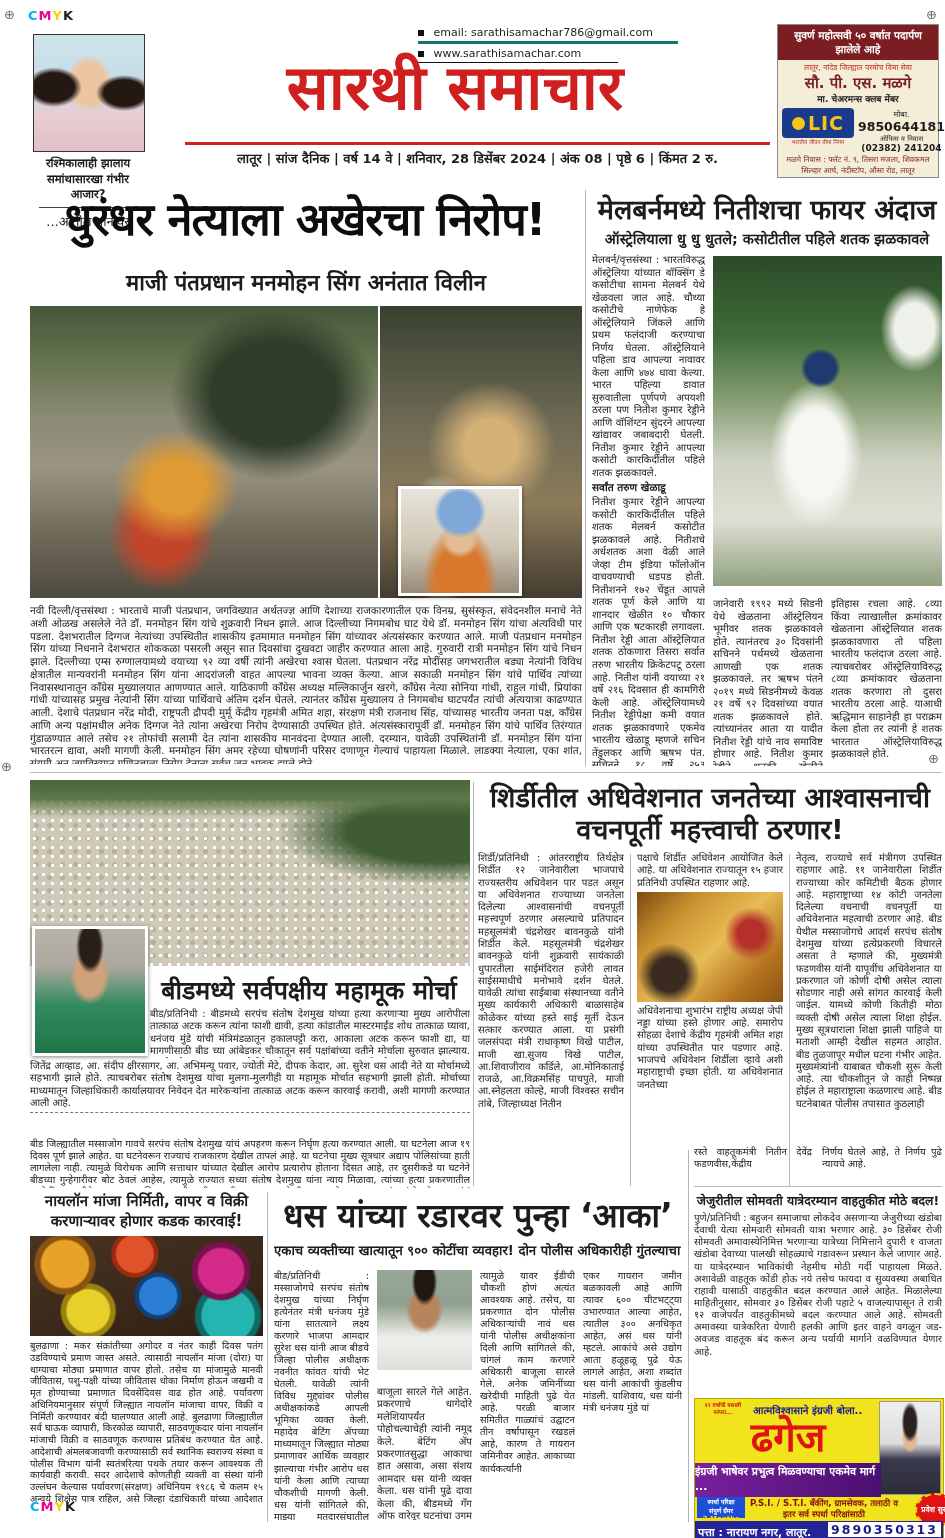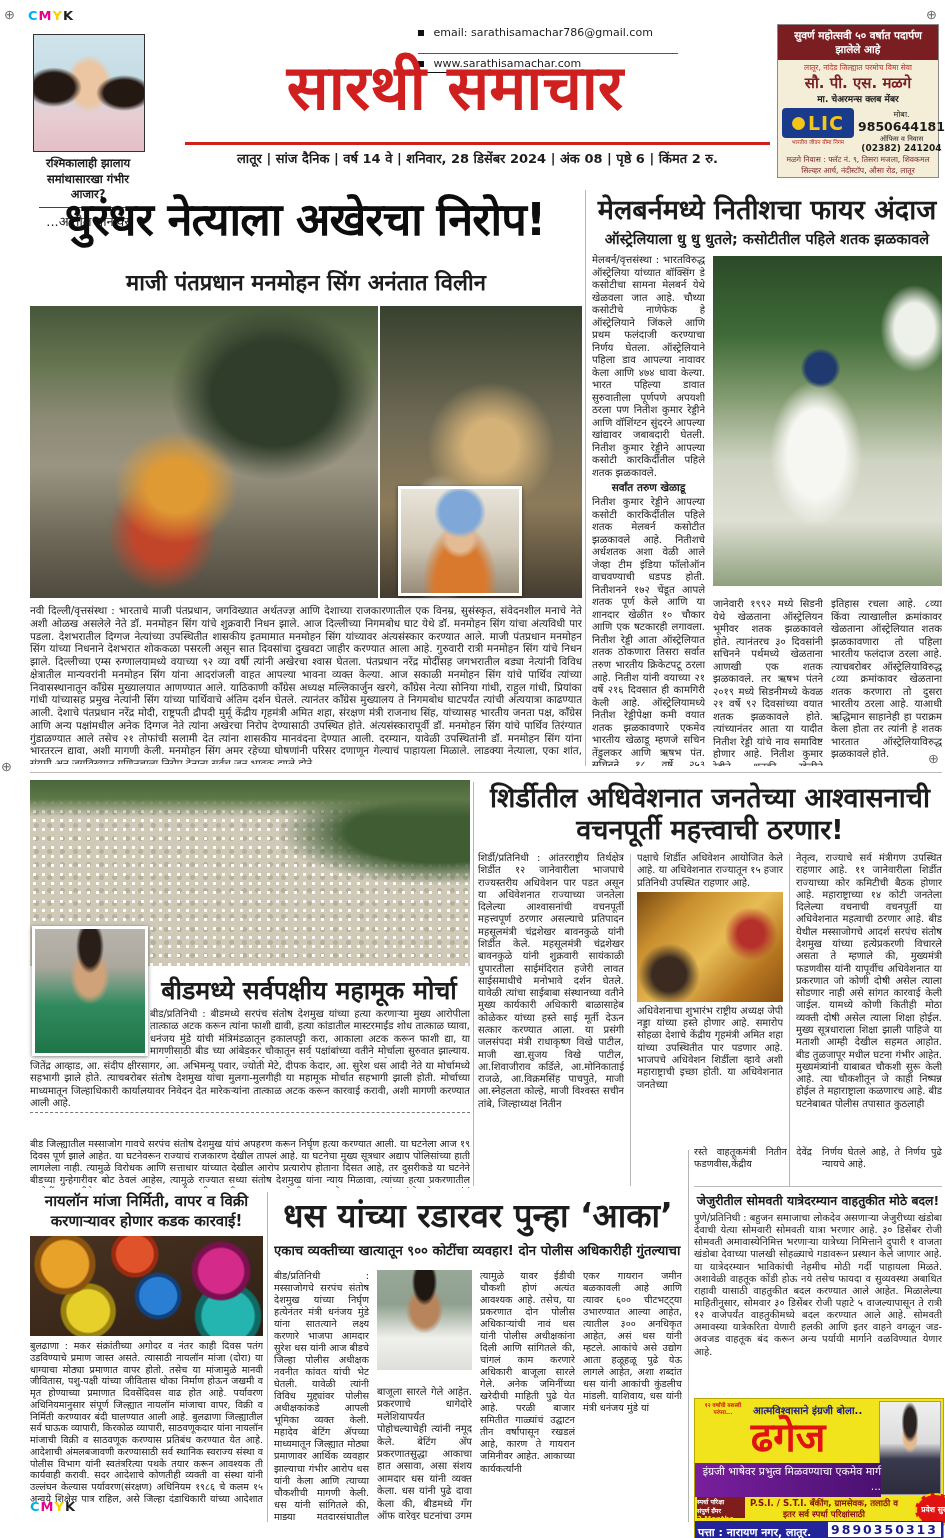--- a/index.html
+++ b/index.html
@@ -8,21 +8,21 @@
   .a{position:absolute;}
   .jt{text-align:justify;overflow:hidden;}
   .ctr{text-align:center;}
   .reg{color:#666;font-size:13px;line-height:13px;}
   .cmyk span{font-weight:bold;font-size:13px;letter-spacing:1px;}
   .cmyk .c{color:#00aeef}.cmyk .m{color:#ec008c}.cmyk .y{color:#f5d400}.cmyk .k{color:#231f20}
   .rule{background:#b9b9b9;}
   .redrule{background:#d01f1f;}
   .sq{display:inline-block;width:6px;height:6px;background:#111;margin-right:6px;vertical-align:middle;}
   .bt{font-size:10.3px;line-height:1.24;}
-  .crosshead{font-weight:bold;text-align:center;margin:2px 0;}
+  .crosshead{font-weight:bold;margin:2px 0;}
   
   .ph{background:#9a9a8c;}
   .ph-rashmika{background:
      radial-gradient(ellipse at 18% 45%, #241812 0 16%, transparent 22%),
      radial-gradient(ellipse at 82% 50%, #241812 0 16%, transparent 22%),
      radial-gradient(ellipse at 50% 42%, #ecc5a2 0 22%, transparent 30%),
      linear-gradient(180deg,#cfe3ea 0%,#c6dde6 38%,#e8cdd2 70%,#e3bfc7 100%);}
   .ph-procession{background:
      radial-gradient(ellipse at 42% 62%, #e09a33 0 10%, transparent 22%),
      radial-gradient(ellipse at 38% 78%, #c2452a 0 9%, transparent 18%),
@@ -76,21 +76,21 @@
   .h-lead{font-size:45px;font-weight:900;line-height:1.25;letter-spacing:-1px;color:#0d0d0d;}
   .h-sub{font-weight:bold;}
   .vline{background:#b5b5b5;width:1px;}
   .licbox{border:1px solid #8a8a8a;background:#f4eed9;}
   .licbanner{background:#7a1e22;color:#fff;font-weight:bold;font-size:10.5px;line-height:1.3;padding:4px 5px;text-align:center;}
   .licname{color:#7a1e22;font-weight:800;font-size:15px;text-align:center;}
   .liclogo{background:#1a3a8c;border-radius:4px;display:flex;align-items:center;justify-content:center;gap:3px;}
   .liclogo .emb{width:13px;height:13px;border-radius:50%;background:#f5c518;display:inline-block;}
   .liclogo .txt{color:#f5c518;font-weight:900;font-size:19px;letter-spacing:1px;}
   .adY{background:#f2e41c;}
-  .adPurple{background:linear-gradient(90deg,#7a1f9e,#4a1070);color:#fff;font-weight:400;text-align:right;}
+  .adPurple{background:linear-gradient(90deg,#7a1f9e,#4a1070);color:#fff;font-weight:700;text-align:left;}
   .adBlue{background:#24249a;color:#fff;}
   .star{background:#e01212;color:#fff;border-radius:50%;border:2px dashed #f8d200;
         display:flex;align-items:center;justify-content:center;text-align:center;font-weight:800;}
   .portrait-frame{border:3px solid #fff;box-shadow:0 1px 4px rgba(0,0,0,.5);}
 </style>
 </head>
 <body>
 
 <div class="page">
 
@@ -108,21 +108,21 @@
   </div>
 
   <div class="a" style="left:33px;top:34px;width:110px">
     <div class="ph ph-rashmika" style="width:110px;height:116px;border:1px solid #333"></div>
     <div class="ctr" style="font-size:11.5px;font-weight:bold;line-height:1.35;margin-top:4px">रश्मिकालाही झालाय समांथासारखा गंभीर आजार?</div>
     <div style="height:1px;background:#444;margin:4px 6px"></div>
     <div class="ctr" style="font-size:13px;font-weight:normal">...आतील पानावर</div>
   </div>
 
   <div class="a" style="left:418px;top:26px;width:260px;font-size:11px">
-    <div style="border-bottom:1px solid #0f766e;padding-bottom:14px">
+    <div style="border-bottom:3px solid #0f766e;padding-bottom:2px">
       <span class="sq"></span>
       <span>email: sarathisamachar786@gmail.com</span>
     </div>
     <div style="border-bottom:1px solid #111;padding-bottom:2px;margin-top:3px;width:200px">
       <span class="sq"></span>
       <span>www.sarathisamachar.com</span>
     </div>
   </div>
 
   <div class="a ctr" style="left:140px;top:36px;width:630px;height:104px;font-size:62px;font-weight:800;color:#d01f1f;line-height:104px;white-space:nowrap">सारथी समाचार</div>
@@ -236,21 +236,21 @@
     <div class="a ctr" style="left:0;top:46px;width:248px;font-size:12.4px;font-weight:800;white-space:nowrap;overflow:hidden">जेजुरीतील सोमवती यात्रेदरम्यान वाहतुकीत मोठे बदल!</div>
     <div class="a bt jt" style="left:0;top:66px;width:248px;height:180px;font-size:9.8px">पुणे/प्रतिनिधी : बहुजन समाजाचा लोकदेव असणाऱ्या जेजुरीच्या खंडोबा देवाची येत्या सोमवारी सोमवती यात्रा भरणार आहे. ३० डिसेंबर रोजी सोमवती अमावास्येनिमित्त भरणाऱ्या यात्रेच्या निमित्ताने दुपारी १ वाजता खंडोबा देवाच्या पालखी सोहळ्याचे गडावरून प्रस्थान केले जाणार आहे. या यात्रेदरम्यान भाविकांची नेहमीच मोठी गर्दी पाहायला मिळते. अशावेळी वाहतूक कोंडी होऊ नये तसेच फायदा व सुव्यवस्था अबाधित राहावी यासाठी वाहतुकीत बदल करण्यात आले आहेत. मिळालेल्या माहितीनुसार, सोमवार ३० डिसेंबर रोजी पहाटे ५ वाजल्यापासून ते रात्री १२ वाजेपर्यंत वाहतुकीमध्ये बदल करण्यात आले आहे. सोमवती अमावस्या यात्रेकरिता येणारी हलकी आणि इतर वाहने वगळून जड-अवजड वाहतूक बंद करून अन्य पर्यायी मार्गाने वळविण्यात येणार आहे.</div>
 
     <div class="a adY" style="left:0;top:252px;width:248px;height:140px;border:1px solid #b9a500">
       <div class="a" style="left:3px;top:3px;width:50px;font-size:5.6px;font-weight:bold;color:#d01212;line-height:1.3;text-align:center">१२ वर्षांची यशस्वी परंपरा...</div>
       <div class="a" style="left:58px;top:4px;width:126px;font-size:10.2px;font-weight:800;color:#1a1a8c;white-space:nowrap">आत्मविश्वासाने इंग्रजी बोला..</div>
       <div class="a" style="left:18px;top:16px;width:150px;font-size:40px;font-weight:900;color:#e01212;text-align:center;line-height:1.1">ढगेज</div>
       <div class="a ph ph-adwoman" style="right:2px;top:2px;width:60px;height:92px;border:1px solid #999"></div>
       <div class="a adPurple" style="left:0;top:64px;width:186px;height:32px;font-size:10.8px;line-height:1.35;padding-top:2px">इंग्रजी भाषेवर प्रभुत्व मिळवण्याचा एकमेव मार्ग ...</div>
       <div class="a" style="left:0;top:98px;width:248px;height:24px">
-        <div class="a" style="left:2px;top:0;width:48px;height:21px;background:#7f1d1d;color:#fff;">
+        <div class="a" style="left:2px;top:0;width:48px;height:21px;background:#1d4ed8;color:#fff;text-align:center">
           <div style="font-size:6.2px;font-weight:bold">स्पर्धा परिक्षा</div>
           <div style="font-size:6.2px;font-weight:bold">संपुर्ण ग्रॅमर</div>
           <div style="font-size:7px;font-weight:800;color:#f8d200">2 Months</div>
         </div>
         <div class="a ctr" style="left:54px;top:1px;width:150px;font-size:8.6px;font-weight:800;color:#8a1212;line-height:1.3">P.S.I. / S.T.I. बँकींग, ग्रामसेवक, तलाठी व इतर सर्व स्पर्धा परिक्षांसाठी</div>
         <div class="a star" style="left:220px;top:-4px;width:36px;height:30px;font-size:7.6px;line-height:1.1">प्रवेश सुरू</div>
       </div>
       <div class="a adBlue" style="left:0;top:122px;width:248px;height:18px">
         <span style="font-size:11px;font-weight:bold;margin-left:3px;line-height:18px">पत्ता : नारायण नगर, लातूर.</span>
         <span class="a" style="right:2px;top:1px;background:#fff;color:#1a1a8c;font-size:12.5px;font-weight:900;padding:0 3px;letter-spacing:2px">9890350313</span>

